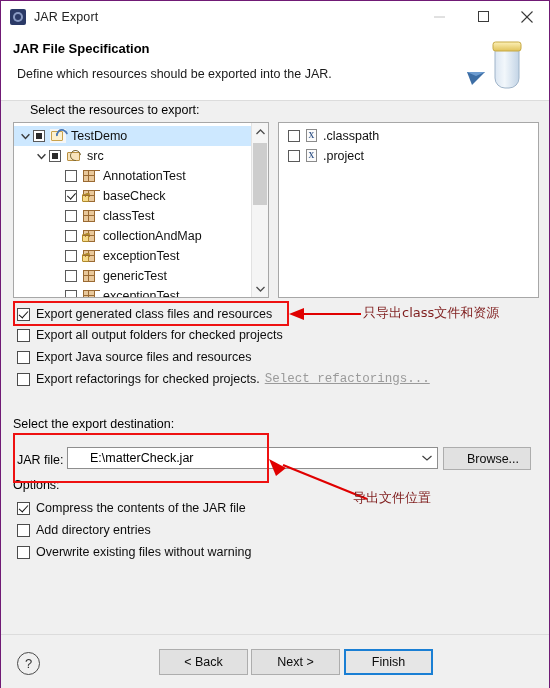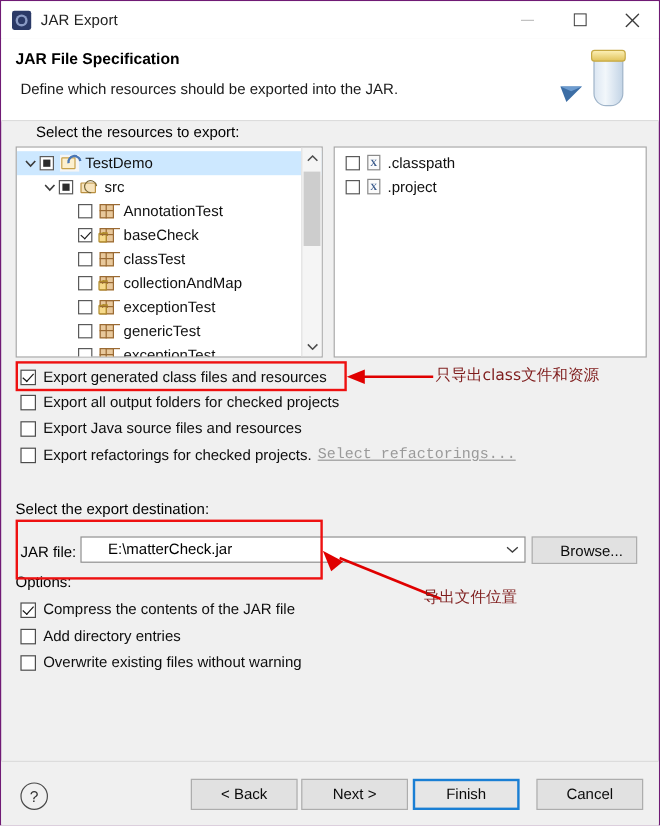--- a/index.html
+++ b/index.html
@@ -339,17 +339,16 @@
       <line x1="104" y1="42" x2="20" y2="8" stroke="#e00000" stroke-width="2.2"></line>
       <path d="M6 2 L23 11 L13 19 Z" fill="#e00000"></path>
     </svg>
     <div class="cn" style="left:352px;top:388px;">导出文件位置</div>
 
     <div class="footer">
       <div class="help">?</div>
       <div class="btn fbtn" id="back-button">&lt; Back</div>
       <div class="btn fbtn" id="next-button">Next &gt;</div>
       <div class="btn fbtn" id="finish-button">Finish</div>
-      <div class="btn fbtn" id="cancel-button">Cancel</div>
     </div>
 
   </div>
 </div>
 
 </body></html>

